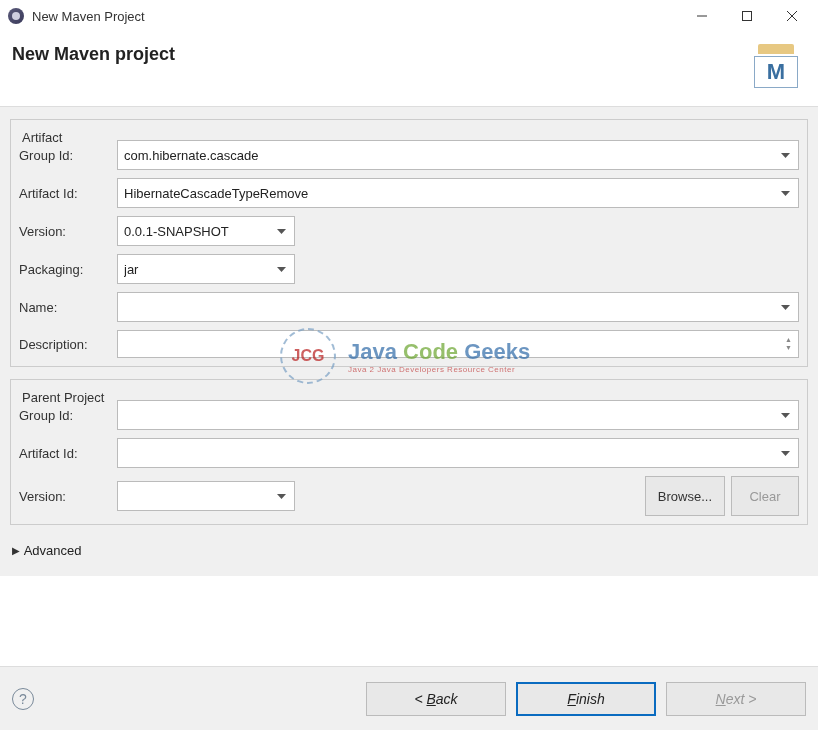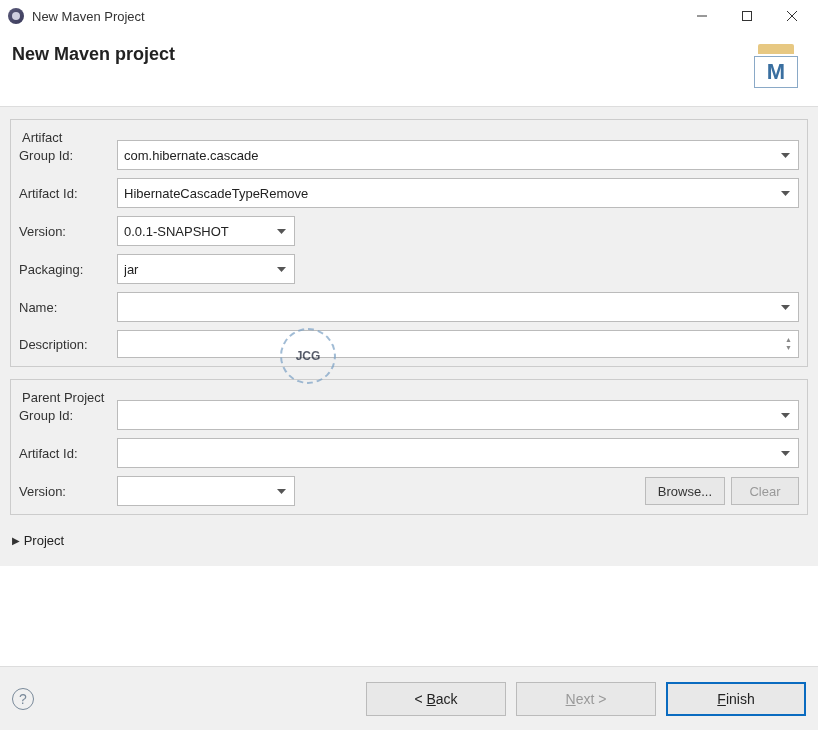--- a/index.html
+++ b/index.html
@@ -140,21 +140,21 @@
     }
     .multiline .spinner {
       display: flex;
       flex-direction: column;
       gap: 2px;
       color: #888;
       font-size: 7px;
       line-height: 6px;
     }
     .btn {
-      height: 28px;
+      height: 40px;
       padding: 0 12px;
       border: 1px solid #bbb;
       background: #e8e8e8;
       font-size: 13px;
       color: #333;
       display: flex;
       align-items: center;
       justify-content: center;
       min-width: 68px;
     }
@@ -197,20 +197,21 @@
     .footer .navbtn {
       width: 140px;
       height: 34px;
       border: 1px solid #bbb;
       background: #e8e8e8;
       font-size: 14px;
       color: #222;
       display: flex;
       align-items: center;
       justify-content: center;
+      font-style: italic;
     }
     .footer .navbtn.disabled { color: #999; }
     .footer .navbtn.primary { border: 2px solid #0a6bc0; background: #e8e8e8; }
     .footer .navbtn .mn { text-decoration: underline; }
 
     
     .watermark {
       position: absolute;
       left: 280px; top: 328px;
       display: flex;
@@ -219,23 +220,23 @@
       opacity: 0.7;
       pointer-events: none;
     }
     .watermark .logo-circle {
       width: 56px; height: 56px;
       border: 2px dashed #7aa0c4;
       border-radius: 50%;
       display: flex;
       align-items: center;
       justify-content: center;
-      color: #0f172a;
+      color: #b91c1c;
       font-weight: 700;
-      font-size: 12px;
+      font-size: 16px;
     }
     .watermark .txt { display: flex; flex-direction: column; }
     .watermark .l1 { font-size: 22px; font-weight: 700; }
     .watermark .l1 .j { color: #2f6aa8; }
     .watermark .l1 .c { color: #6aa52e; }
     .watermark .l1 .g { color: #2f6aa8; }
     .watermark .l2 { font-size: 8px; color: #c03a3a; letter-spacing: 0.5px; }
   </style>
 </head>
 <body>
@@ -387,34 +388,40 @@
         </span>
       </div>
       <div style="flex:1"></div>
       <div class="btn">Browse...</div>
       <div class="btn disabled">Clear</div>
     </div>
   </div>
 
   <div class="advanced-row">
     <span class="tri">▶</span>
-    <span>Project</span>
+    <span>Advanced</span>
   </div>
 
 </div>
 
 <div class="watermark">
   <div class="logo-circle">JCG</div>
+  <div class="txt">
+    <div class="l1">
+      <span class="j">Java </span><span class="c">Code </span><span class="g">Geeks</span>
+    </div>
+    <div class="l2">Java 2 Java Developers Resource Center</div>
+  </div>
 </div>
 
 <div class="footer">
   <div class="help">?</div>
   <div class="spacer"></div>
   <div class="navbtn">
     <span>&lt; <span class="mn">B</span>ack</span>
   </div>
+  <div class="navbtn primary">
+    <span><span class="mn">F</span>inish</span>
+  </div>
   <div class="navbtn disabled">
     <span><span class="mn">N</span>ext &gt;</span>
   </div>
-  <div class="navbtn primary">
-    <span><span class="mn">F</span>inish</span>
-  </div>
 </div>
 
 </body></html>

